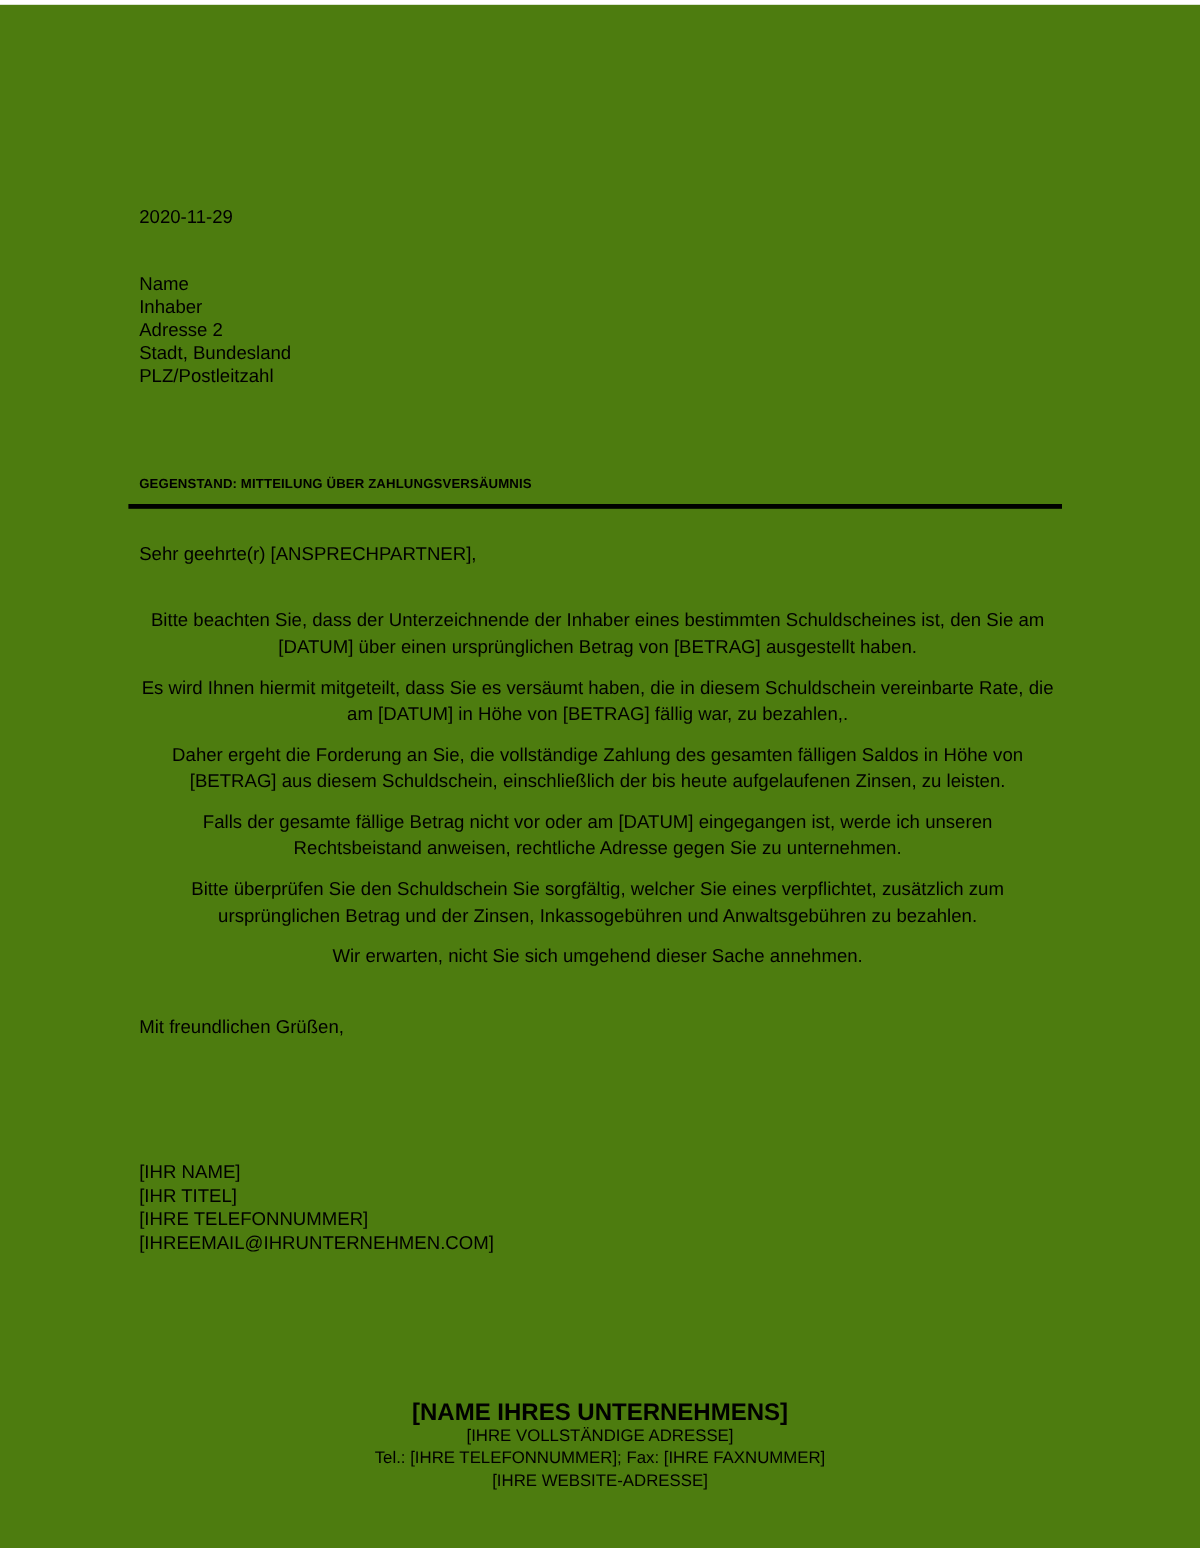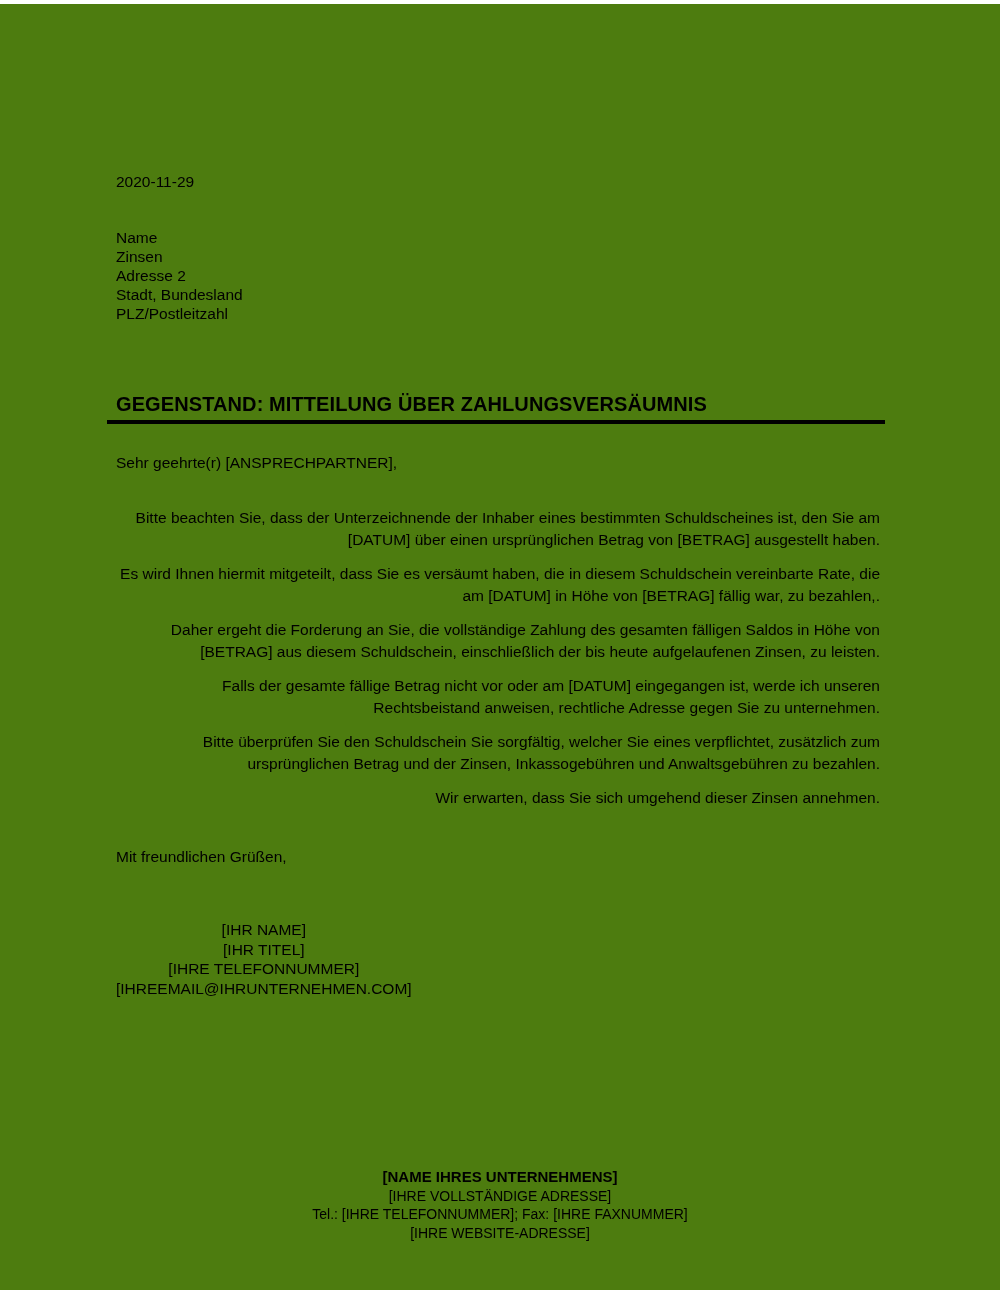--- a/index.html
+++ b/index.html
@@ -53,21 +53,21 @@
   }
 
   
   .subject-wrap {
     position: absolute;
     left: -9px;
     top: 391px;
     width: 778px;
   }
   .subject-heading {
-    font-size: 20px;
+    font-size: 11px;
     line-height: 19px;
     font-weight: bold;
     letter-spacing: 0.1px;
     padding-left: 9px;
     white-space: nowrap;
   }
   .subject-rule {
     margin-top: 6px;
     width: 778px;
     height: 4px;
@@ -87,43 +87,42 @@
   .body-block {
     position: absolute;
     left: 0;
     top: 503px;
     width: 764px;
   }
   .body-block p {
     margin: 0 0 13px 0;
     font-size: 15.5px;
     line-height: 21.5px;
-    text-align: right;
+    text-align: center;
   }
   .body-block p.last {
     margin-bottom: 0;
   }
 
   
   .closing {
     position: absolute;
     left: 0;
     top: 842px;
     font-size: 15.5px;
     line-height: 21px;
   }
 
   
   .signature-block {
     position: absolute;
     left: 0;
-    top: 916px;
+    top: 964px;
     font-size: 15.5px;
     line-height: 19.5px;
-    text-align: center;
   }
   .signature-block .sig-line {
     display: block;
     white-space: nowrap;
   }
 
   
   .footer {
     position: absolute;
     left: 0;
@@ -132,53 +131,53 @@
     text-align: center;
     font-size: 14px;
     line-height: 18.5px;
   }
   .footer .foot-line {
     display: block;
     white-space: nowrap;
   }
   .footer .foot-line.bold {
     font-weight: bold;
-    font-size: 15px;
+    font-size: 20px;
   }
 </style>
 </head>
 <body>
 
 <div class="page">
   <div class="content">
 
     <div class="date-line">2020-11-29</div>
 
     <div class="address-block">
       <span class="addr-line">Name</span>
-      <span class="addr-line">Zinsen</span>
+      <span class="addr-line">Inhaber</span>
       <span class="addr-line">Adresse 2</span>
       <span class="addr-line">Stadt, Bundesland</span>
       <span class="addr-line">PLZ/Postleitzahl</span>
     </div>
 
     <div class="subject-wrap">
       <div class="subject-heading">GEGENSTAND: MITTEILUNG ÜBER ZAHLUNGSVERSÄUMNIS</div>
       <div class="subject-rule"></div>
     </div>
 
     <div class="salutation">Sehr geehrte(r) [ANSPRECHPARTNER],</div>
 
     <div class="body-block">
       <p>Bitte beachten Sie, dass der Unterzeichnende der Inhaber eines bestimmten Schuldscheines ist, den Sie am [DATUM] über einen ursprünglichen Betrag von [BETRAG] ausgestellt haben.</p>
       <p>Es wird Ihnen hiermit mitgeteilt, dass Sie es versäumt haben, die in diesem Schuldschein vereinbarte Rate, die am [DATUM] in Höhe von [BETRAG] fällig war, zu bezahlen,.</p>
       <p>Daher ergeht die Forderung an Sie, die vollständige Zahlung des gesamten fälligen Saldos in Höhe von [BETRAG] aus diesem Schuldschein, einschließlich der bis heute aufgelaufenen Zinsen, zu leisten.</p>
       <p>Falls der gesamte fällige Betrag nicht vor oder am [DATUM] eingegangen ist, werde ich unseren Rechtsbeistand anweisen, rechtliche Adresse gegen Sie zu unternehmen.</p>
       <p>Bitte überprüfen Sie den Schuldschein Sie sorgfältig, welcher Sie eines verpflichtet, zusätzlich zum ursprünglichen Betrag und der Zinsen, Inkassogebühren und Anwaltsgebühren zu bezahlen.</p>
-      <p class="last">Wir erwarten, dass Sie sich umgehend dieser Zinsen annehmen.</p>
+      <p class="last">Wir erwarten, nicht Sie sich umgehend dieser Sache annehmen.</p>
     </div>
 
     <div class="closing">Mit freundlichen Grüßen,</div>
 
     <div class="signature-block">
       <span class="sig-line">[IHR NAME]</span>
       <span class="sig-line">[IHR TITEL]</span>
       <span class="sig-line">[IHRE TELEFONNUMMER]</span>
       <span class="sig-line">[IHREEMAIL@IHRUNTERNEHMEN.COM]</span>
     </div>

